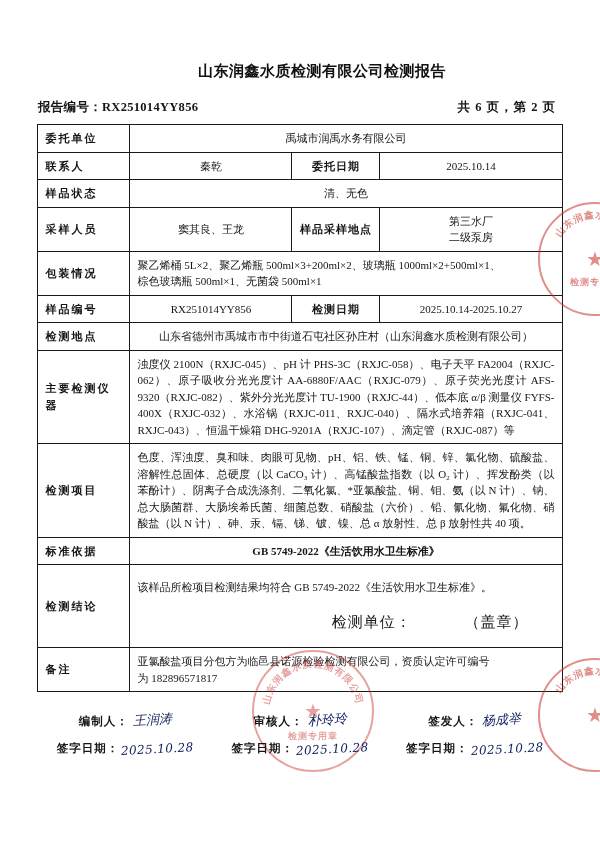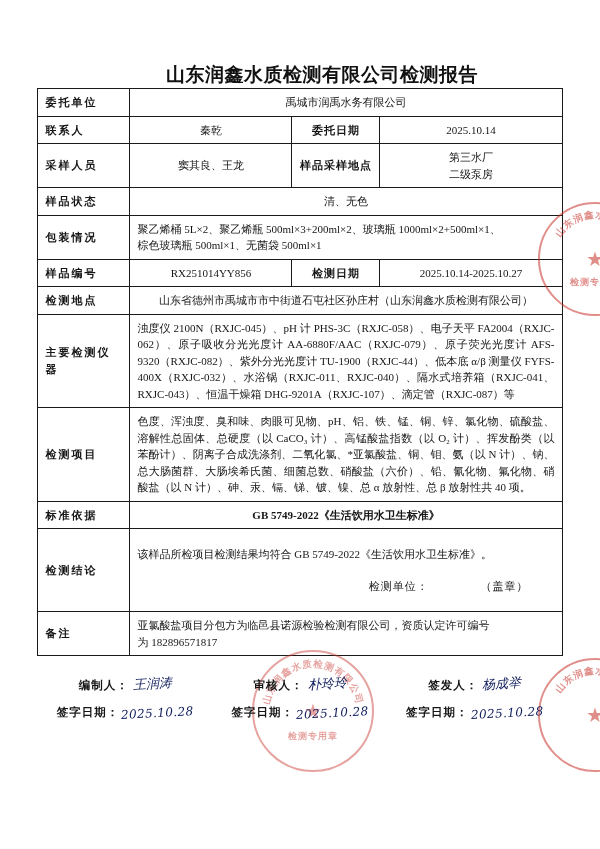--- a/index.html
+++ b/index.html
@@ -17,21 +17,21 @@
   }
   .page {
     position: relative;
     width: 600px;
     height: 849px;
     box-sizing: border-box;
     padding: 0;
   }
   .doc-title {
     text-align: center;
-    font-size: 19px;
+    font-size: 15px;
     font-weight: bold;
     letter-spacing: 0.5px;
     margin-top: 62px;
     color: #111;
     margin-left: 44px;
   }
   .meta-row {
     display: flex;
     justify-content: space-between;
     align-items: flex-end;
@@ -89,21 +89,21 @@
     text-align: justify;
   }
   .conclusion {
     font-size: 11px;
     line-height: 1.8;
   }
   .unit-line {
     margin-top: 16px;
     text-align: right;
     padding-right: 26px;
-    font-size: 11px;
+    font-size: 15px;
     letter-spacing: 1px;
   }
   .unit-line .seal-word {
     margin-left: 48px;
   }
   .sign-area {
     display: flex;
     width: 524px;
     margin: 10px auto 0 auto;
     font-size: 11.5px;
@@ -234,51 +234,57 @@
           <path id="arcTop3" d="M 15,59 A 44,44 0 1 1 103,59"></path>
         </defs>
       <text><textPath href="#arcTop3" startOffset="50%" text-anchor="middle">山东润鑫水质检测有限公司</textPath></text>
     </svg>
     <div class="seal-star">★</div>
     <div class="seal-text" style="top:72%">检测专用章</div>
   </div>
 
   <div class="doc-title">山东润鑫水质检测有限公司检测报告</div>
 
+  <div class="meta-row">
+    <div class="meta-left">
+      <span>报告编号：</span><span>RX251014YY856</span>
+    </div>
+    <div class="meta-right">共 6 页，第 2 页</div>
+  </div>
 
   <table class="report">
     <colgroup>
       <col style="width:92px">
       <col style="width:162px">
       <col style="width:88px">
       <col style="width:182px">
     </colgroup>
     <tbody>
       <tr>
         <td class="label">委托单位</td>
         <td class="val-center" colspan="3">禹城市润禹水务有限公司</td>
       </tr>
       <tr>
         <td class="label">联系人</td>
         <td class="val-center">秦乾</td>
         <td class="label-mid">委托日期</td>
         <td class="val-center">2025.10.14</td>
       </tr>
       <tr>
+        <td class="label">样品状态</td>
+        <td class="val-center" colspan="3">清、无色</td>
+      </tr>
+      <tr>
         <td class="label">采样人员</td>
         <td class="val-center">窦其良、王龙</td>
         <td class="label-mid">样品采样地点</td>
         <td class="val-center two-line">
           <div>第三水厂</div>
           <div>二级泵房</div>
         </td>
-      </tr>
-      <tr>
-        <td class="label">样品状态</td>
-        <td class="val-center" colspan="3">清、无色</td>
       </tr>
       <tr>
         <td class="label">包装情况</td>
         <td class="val-left" colspan="3">
           <div>聚乙烯桶 5L×2、聚乙烯瓶 500ml×3+200ml×2、玻璃瓶 1000ml×2+500ml×1、</div>
           <div>棕色玻璃瓶 500ml×1、无菌袋 500ml×1</div>
         </td>
       </tr>
       <tr>
         <td class="label">样品编号</td>

